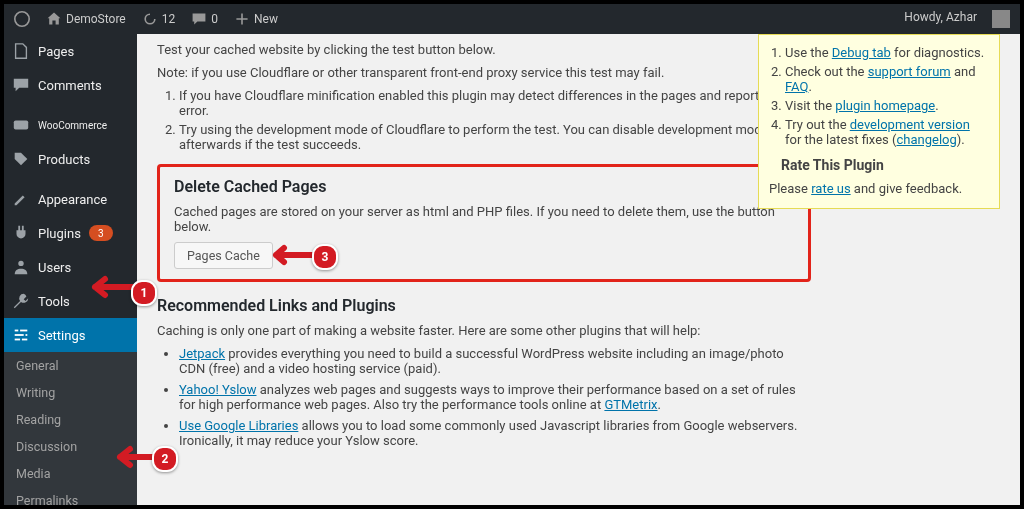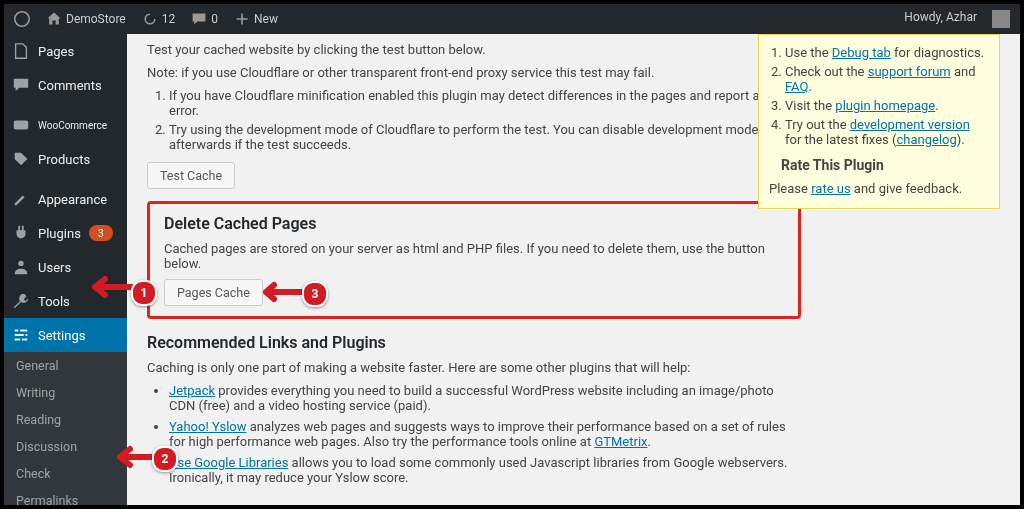--- a/index.html
+++ b/index.html
@@ -5,21 +5,21 @@
 html,body{margin:0;padding:0;font-family:-apple-system,BlinkMacSystemFont,"Segoe UI",Roboto,sans-serif;font-size:13px;color:#444;background:#f1f1f1}
 a{color:#0073aa;text-decoration:underline}
 .frame{width:1024px;height:509px;position:relative;overflow:hidden;border:4px solid #000;box-sizing:border-box}
 .adminbar{background:#23282d;color:#ccc;height:30px;display:flex;align-items:center;padding:0 10px;font-size:12px}
 .adminbar .ab-left{display:flex;align-items:flex-start;gap:16px}
 .adminbar .ab-right{margin-left:auto;display:flex;align-items:flex-start;gap:15px}
 .adminbar .ab-item{display:flex;align-items:center;gap:4px;cursor:pointer}
 .adminbar svg{width:16px;height:16px;fill:#999}
 .avatar{width:18px;height:18px;background:#888}
 .shell{display:flex;height:calc(100% - 30px)}
-.sidebar{width:123px;background:#23282d;color:#eee;font-size:13px;display:flex;flex-direction:column}
+.sidebar{width:133px;background:#23282d;color:#eee;font-size:13px;display:flex;flex-direction:column}
 .menu-item{display:flex;align-items:center;gap:8px;padding:8px 8px;color:#eee;cursor:pointer;position:relative}
 .menu-item svg{width:18px;height:18px;fill:#9ca2a7}
 .menu-item.active{background:#0073aa;color:#fff}
 .menu-item.active svg{fill:#fff}
 .menu-item .bubble{background:#d54e21;color:#fff;border-radius:9px;min-width:16px;height:16px;font-size:10px;display:inline-flex;align-items:center;justify-content:center;padding:0 4px}
 .submenu{background:#32373c}
 .submenu .sub{padding:6px 12px;color:#a3a3a3;cursor:pointer;font-size:12.5px}
 .content{flex:1;background:#f1f1f1;padding:0 20px 20px;overflow:auto;position:relative}
 h3{font-size:16px;font-weight:600;margin:14px 0 8px;color:#23282d}
 p{margin:8px 0;font-size:13px;color:#444}
@@ -138,35 +138,34 @@
             <rect x="3" y="14" width="6" height="2"></rect>
             <rect x="11" y="14" width="6" height="2"></rect>
           </svg>
           <span>Settings</span>
         </div>
       <div class="submenu">
         <div class="sub">General</div>
         <div class="sub">Writing</div>
         <div class="sub">Reading</div>
         <div class="sub">Discussion</div>
-        <div class="sub">Check</div>
+        <div class="sub">Media</div>
         <div class="sub">Permalinks</div>
 
       </div>
 
     </div>
 
     <div class="content">
       <p style="max-width:620px">Test your cached website by clicking the test button below.</p>
       <p style="max-width:620px">Note: if you use Cloudflare or other transparent front-end proxy service this test may fail.</p>
       <ol style="max-width:620px">
         <li>If you have Cloudflare minification enabled this plugin may detect differences in the pages and report an error.</li>
         <li>Try using the development mode of Cloudflare to perform the test. You can disable development mode afterwards if the test succeeds.</li>
       </ol>
-      <span class="button">Test Cache</span>
 
       <div class="section-outline" style="max-width:620px">
         <h3 style="margin-top:0">Delete Cached Pages</h3>
         <p>Cached pages are stored on your server as html and PHP files. If you need to delete them, use the button below.</p>
         <div style="position:relative;display:inline-block">
           <span class="button">Pages Cache</span>
           <svg class="arrow" style="left:90px;top:-2px" width="50" height="30">
               <path d="M48 15 L12 15 M12 15 L20 8 M12 15 L20 22" stroke="#d31b23" stroke-width="6" fill="none" stroke-linecap="round"></path>
             </svg>
           <span class="callout" style="left:138px;top:2px">3</span>

